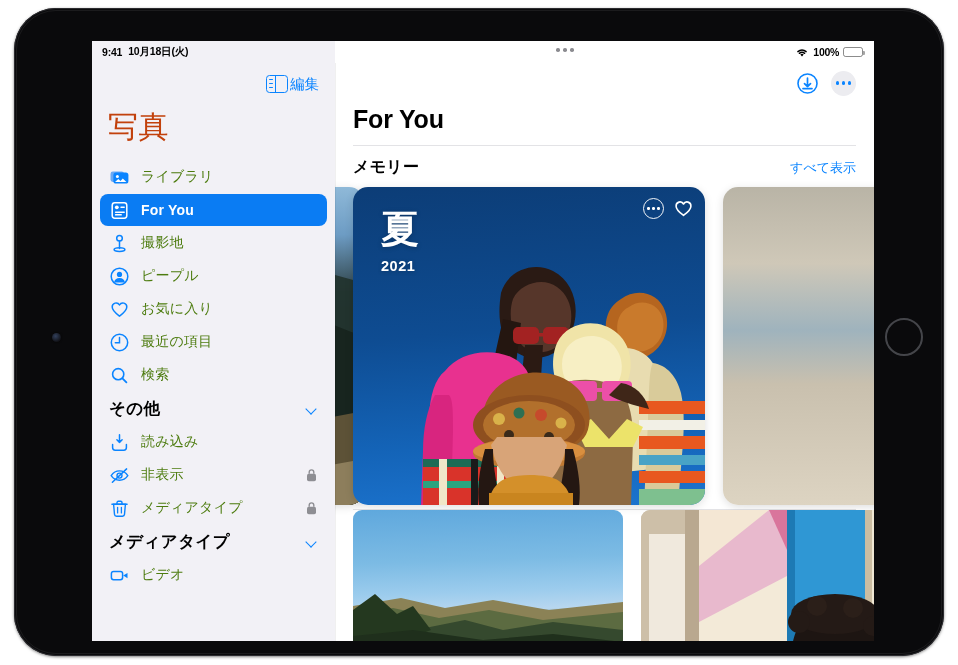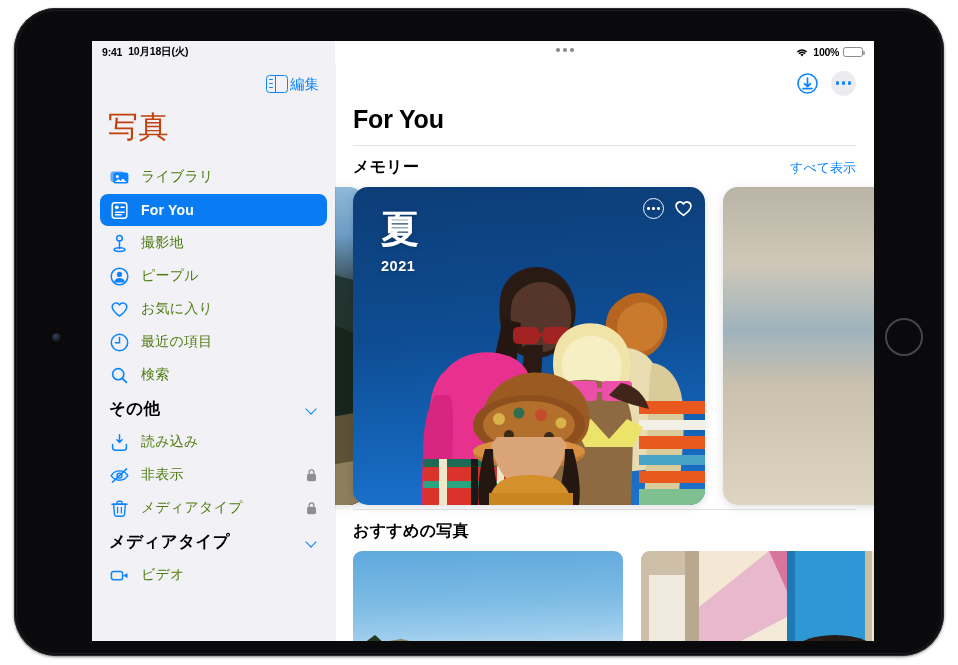--- a/index.html
+++ b/index.html
@@ -588,23 +588,20 @@
             </span>
           </div>
         </div>
 
         <div class="mem-card" id="memory-card-next">
           <div class="mem-sky"></div>
         </div>
       </div>
 
       <div class="divider"></div>
-      <div class="section-head">
-        <span class="st">おすすめの写真</span>
-      </div>
 
       <div id="featured-row">
         <div class="feat-card" id="featured-photo-1">
           <svg width="270" height="150" viewBox="0 0 270 150" preserveAspectRatio="none">
             <path d="M0 96 L48 88 L92 98 L140 90 L196 100 L270 92 L270 150 L0 150Z" fill="#8b8256"></path>
             <path d="M0 104 L40 98 L86 108 L136 100 L190 110 L270 102 L270 150 L0 150Z" fill="#5c6b41"></path>
             <path d="M0 116 L34 106 L72 118 L112 110 L150 120 L200 112 L270 120 L270 150 L0 150Z" fill="#35492e"></path>
             <path d="M0 100 L22 84 L44 104 L60 96 L78 120 L40 134 L0 130Z" fill="#24381f"></path>
             <path d="M0 126 L60 120 L130 130 L200 124 L270 132 L270 150 L0 150Z" fill="#1f2f1c"></path>
           </svg>

